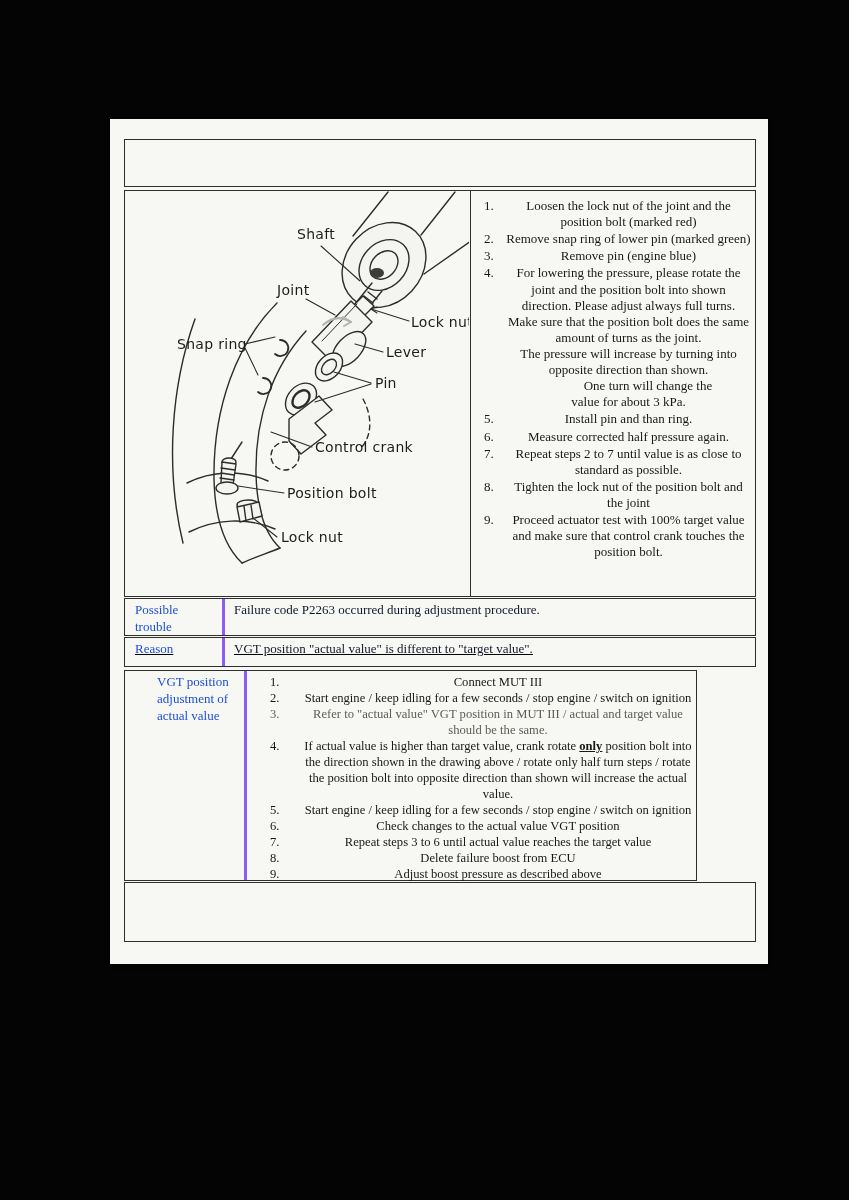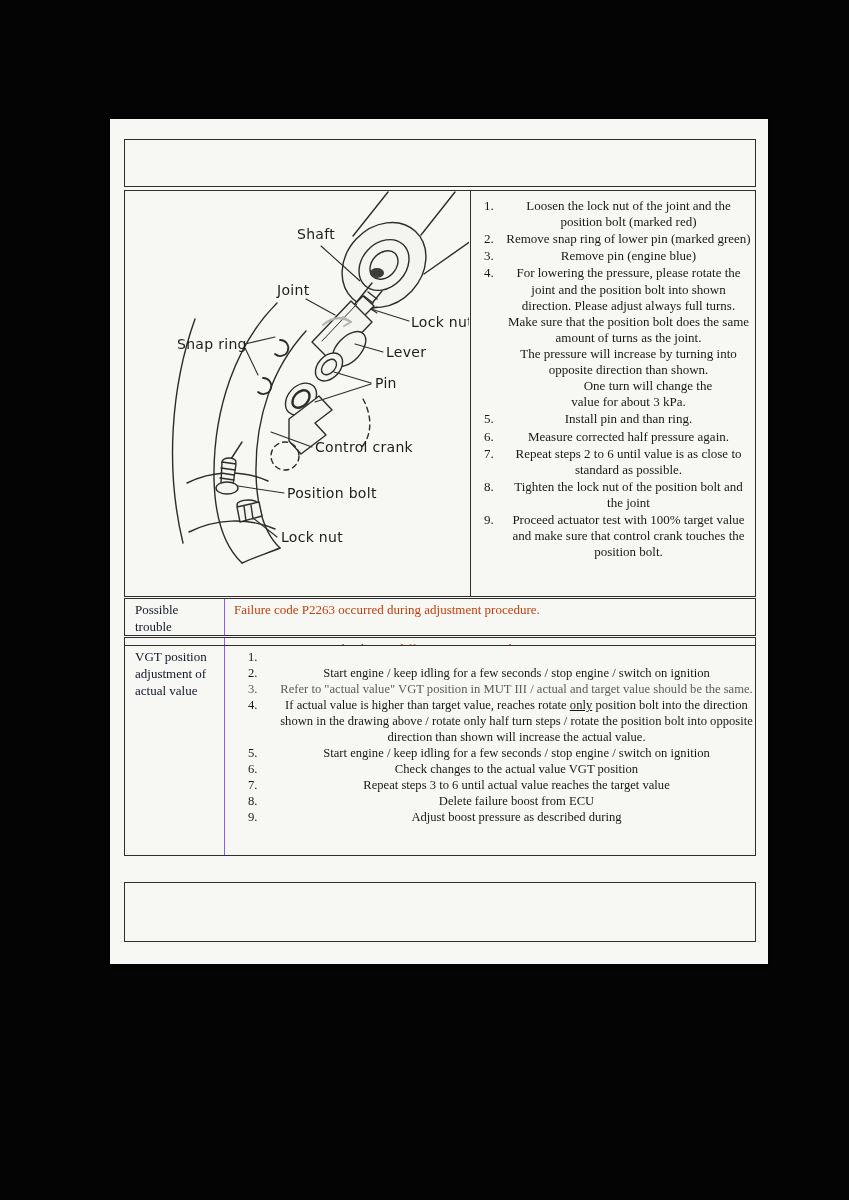--- a/index.html
+++ b/index.html
@@ -21,34 +21,34 @@
   .diagram-cell svg{display:block;}
   .steps-cell{
     flex:1;padding:7px 4px 0 0;
     font-size:13px;line-height:1.24;color:#191815;
   }
   .step{display:flex;margin-bottom:1px;}
   .step .num{flex:0 0 22px;margin-left:13px;}
   .step .txt{flex:1;white-space:pre-wrap;text-align:center;}
   .row-pt{left:14px;top:479px;width:632px;height:38px;display:flex;}
   .row-reason{left:14px;top:518px;width:632px;height:30px;display:flex;text-decoration:underline;}
-  .row-vgt{left:14px;top:526px;width:632px;height:211px;display:flex;}
+  .row-vgt{left:14px;top:551px;width:573px;height:211px;display:flex;padding-left:22px;}
   .row-empty{left:14px;top:763px;width:632px;height:60px;}
   .label-cell{
-    width:100px;border-right:1px solid #8b5cf6;box-sizing:border-box;
-    padding:3px 6px 0 10px;font-size:13px;line-height:1.3;color:#0f172a;
+    width:100px;border-right:3px solid #8b5cf6;box-sizing:border-box;
+    padding:3px 6px 0 10px;font-size:13px;line-height:1.3;color:#1d4ed8;
   }
   .content-cell{
-    flex:1;padding:3px 8px 0 9px;font-size:13px;line-height:1.3;color:#c2410c;
+    flex:1;padding:3px 8px 0 9px;font-size:13px;line-height:1.3;color:#0f172a;
   }
   .vgt-steps{padding-top:4px;font-size:12.6px;line-height:1.27;color:#191815;flex:1;}
   .vgt-steps .step .num{flex:0 0 30px;margin-left:23px;}
   .vgt-steps .step{margin-bottom:0;}
   .step-faint{color:#5d5c55;}
-  .em-only{font-weight:normal;text-decoration:underline;}
+  .em-only{font-weight:bold;text-decoration:underline;}
   .diagram-label{
     font-family:"DejaVu Sans", sans-serif;font-size:14px;fill:#1d1c1a;letter-spacing:.3px;
   }
 </style>
 </head>
 <body>
 
 <div class="paper">
 
   <div class="box header-box"></div>
@@ -158,21 +158,21 @@
       <div class="step">
           <span class="num">5.</span>
           <span class="txt">Install pin and than ring.</span>
         </div>
       <div class="step">
           <span class="num">6.</span>
           <span class="txt">Measure corrected half pressure again.</span>
         </div>
       <div class="step">
           <span class="num">7.</span>
-          <span class="txt">Repeat steps 2 to 6 until value is as close to standard as possible.</span>
+          <span class="txt">Repeat steps 2 to 7 until value is as close to standard as possible.</span>
         </div>
       <div class="step">
           <span class="num">8.</span>
           <span class="txt">Tighten the lock nut of the position bolt and the joint</span>
         </div>
       <div class="step">
           <span class="num">9.</span>
           <span class="txt">Proceed actuator test with 100% target value and make sure that control crank touches the position bolt.</span>
         </div>
     </div>
@@ -186,51 +186,52 @@
   <div class="box row-reason">
     <div class="label-cell">Reason</div>
     <div class="content-cell">VGT position "actual value" is different to "target value".</div>
   </div>
 
   <div class="box row-vgt">
     <div class="label-cell">VGT position adjustment of actual value</div>
     <div class="vgt-steps">
       <div class="step">
           <span class="num">1.</span>
+          <span class="txt">Connect MUT III</span>
         </div>
       <div class="step">
           <span class="num">2.</span>
           <span class="txt">Start engine / keep idling for a few seconds / stop engine / switch on ignition</span>
         </div>
       <div class="step step-faint">
           <span class="num">3.</span>
           <span class="txt">Refer to "actual value" VGT position in MUT III / actual and target value should be the same.</span>
         </div>
       <div class="step">
           <span class="num">4.</span>
-          <span class="txt"><span>If actual value is higher than target value, reaches rotate </span><span class="em-only">only</span><span> position bolt into the direction shown in the drawing above / rotate only half turn steps / rotate the position bolt into opposite direction than shown will increase the actual value.</span></span>
+          <span class="txt"><span>If actual value is higher than target value, crank rotate </span><span class="em-only">only</span><span> position bolt into the direction shown in the drawing above / rotate only half turn steps / rotate the position bolt into opposite direction than shown will increase the actual value.</span></span>
         </div>
       <div class="step">
           <span class="num">5.</span>
           <span class="txt">Start engine / keep idling for a few seconds / stop engine / switch on ignition</span>
         </div>
       <div class="step">
           <span class="num">6.</span>
           <span class="txt">Check changes to the actual value VGT position</span>
         </div>
       <div class="step">
           <span class="num">7.</span>
           <span class="txt">Repeat steps 3 to 6 until actual value reaches the target value</span>
         </div>
       <div class="step">
           <span class="num">8.</span>
           <span class="txt">Delete failure boost from ECU</span>
         </div>
       <div class="step">
           <span class="num">9.</span>
-          <span class="txt">Adjust boost pressure as described during</span>
+          <span class="txt">Adjust boost pressure as described above</span>
         </div>
     </div>
   </div>
 
   <div class="box row-empty"></div>
 
 </div>
 
 </body></html>

